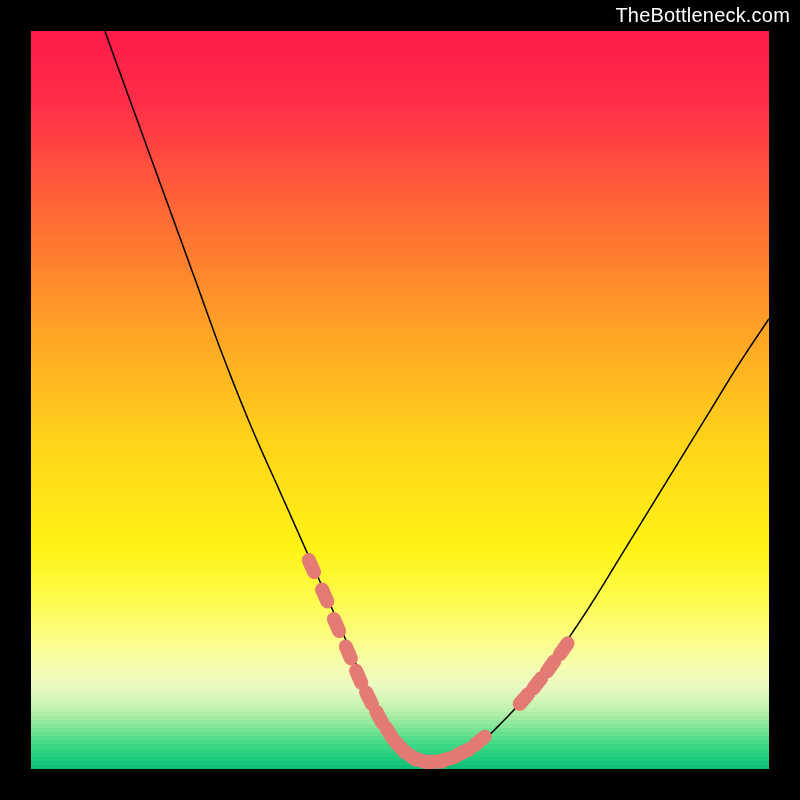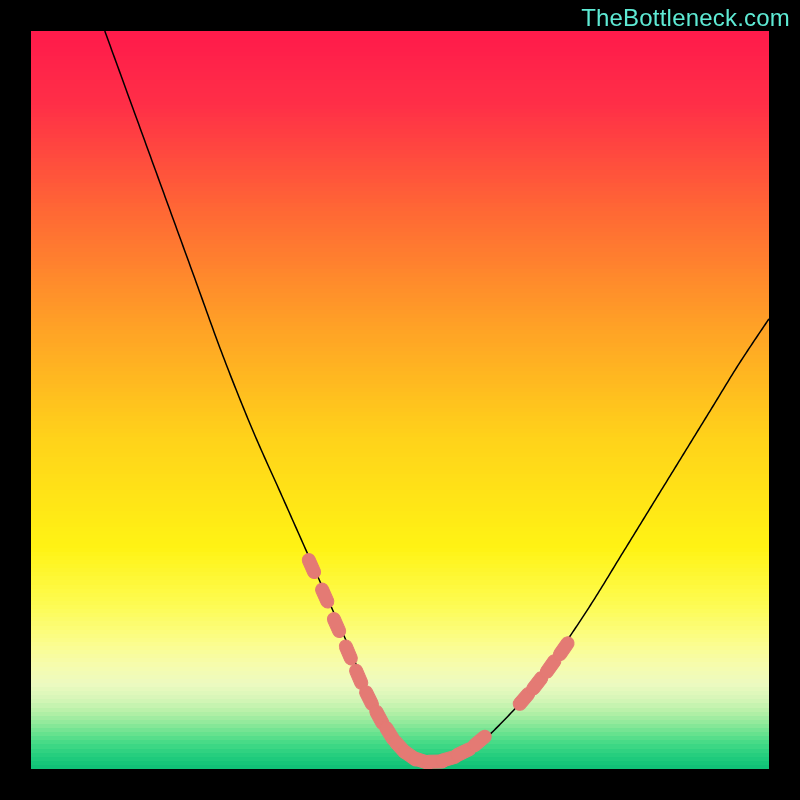--- a/index.html
+++ b/index.html
@@ -16,22 +16,22 @@
     left: 0;
     top: 0;
     width: 800px;
     height: 800px;
     background: #000;
   }
   .watermark {
     position: absolute;
     top: 4px;
     right: 10px;
-    color: #5eead4;
-    font-size: 24px;
+    color: #ffffff;
+    font-size: 20px;
     letter-spacing: 0.2px;
     user-select: none;
   }
   .plot {
     position: absolute;
     left: 31px;
     top: 31px;
     width: 738px;
     height: 738px;
     overflow: hidden;

